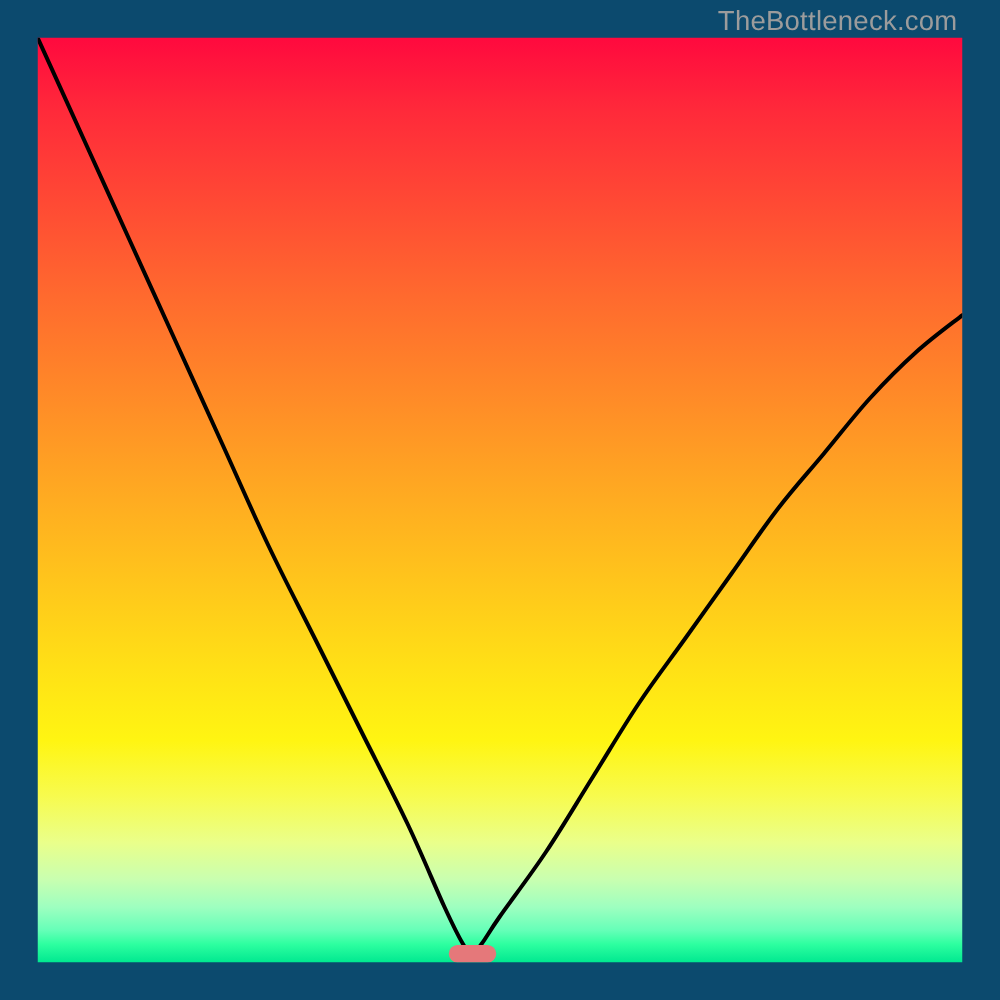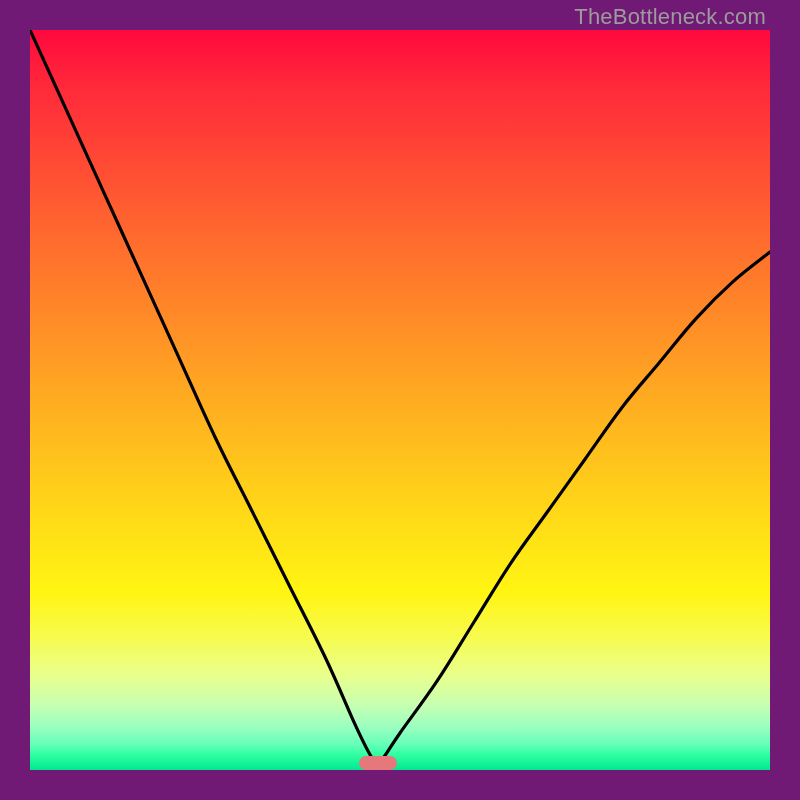--- a/index.html
+++ b/index.html
@@ -3,21 +3,21 @@
 <meta charset="utf-8">
 <style>
   * { margin: 0; padding: 0; box-sizing: border-box; }
   html, body { width: 800px; height: 800px; overflow: hidden; }
   body { background: #000; font-family: Arial, sans-serif; position: relative; }
 
   .frame {
     position: absolute;
     top: 0; left: 0;
     width: 800px; height: 800px;
-    background: #701a75;
+    background: #0c4a6e;
   }
 
   .plot-area {
     position: absolute;
     top: 30px;
     left: 30px;
     width: 740px;
     height: 740px;
     overflow: hidden;
   }

